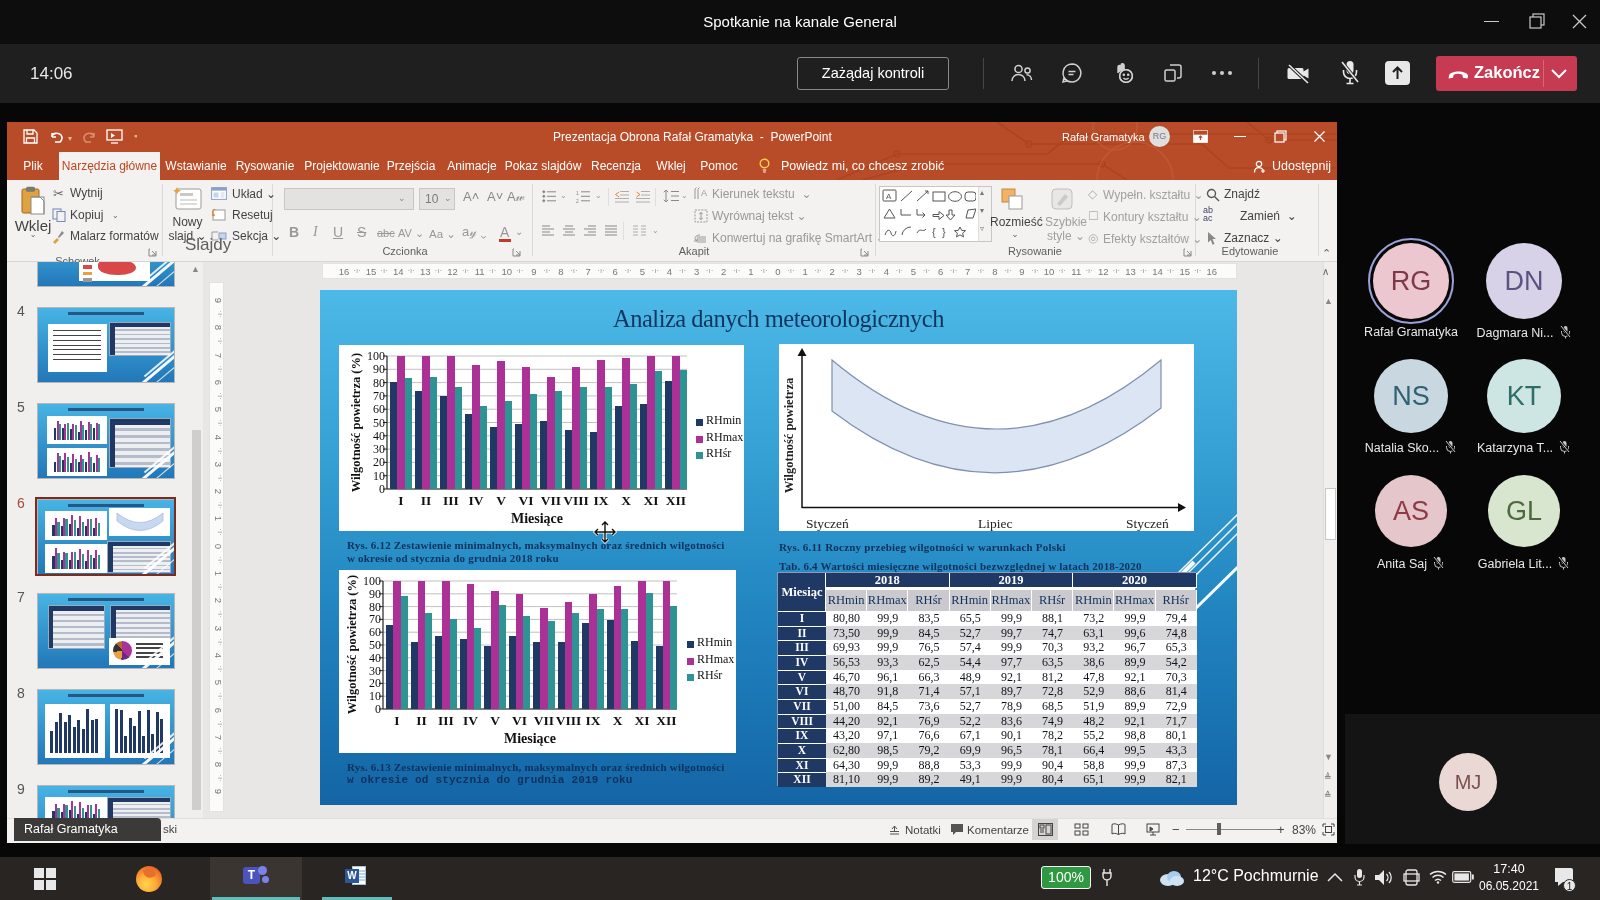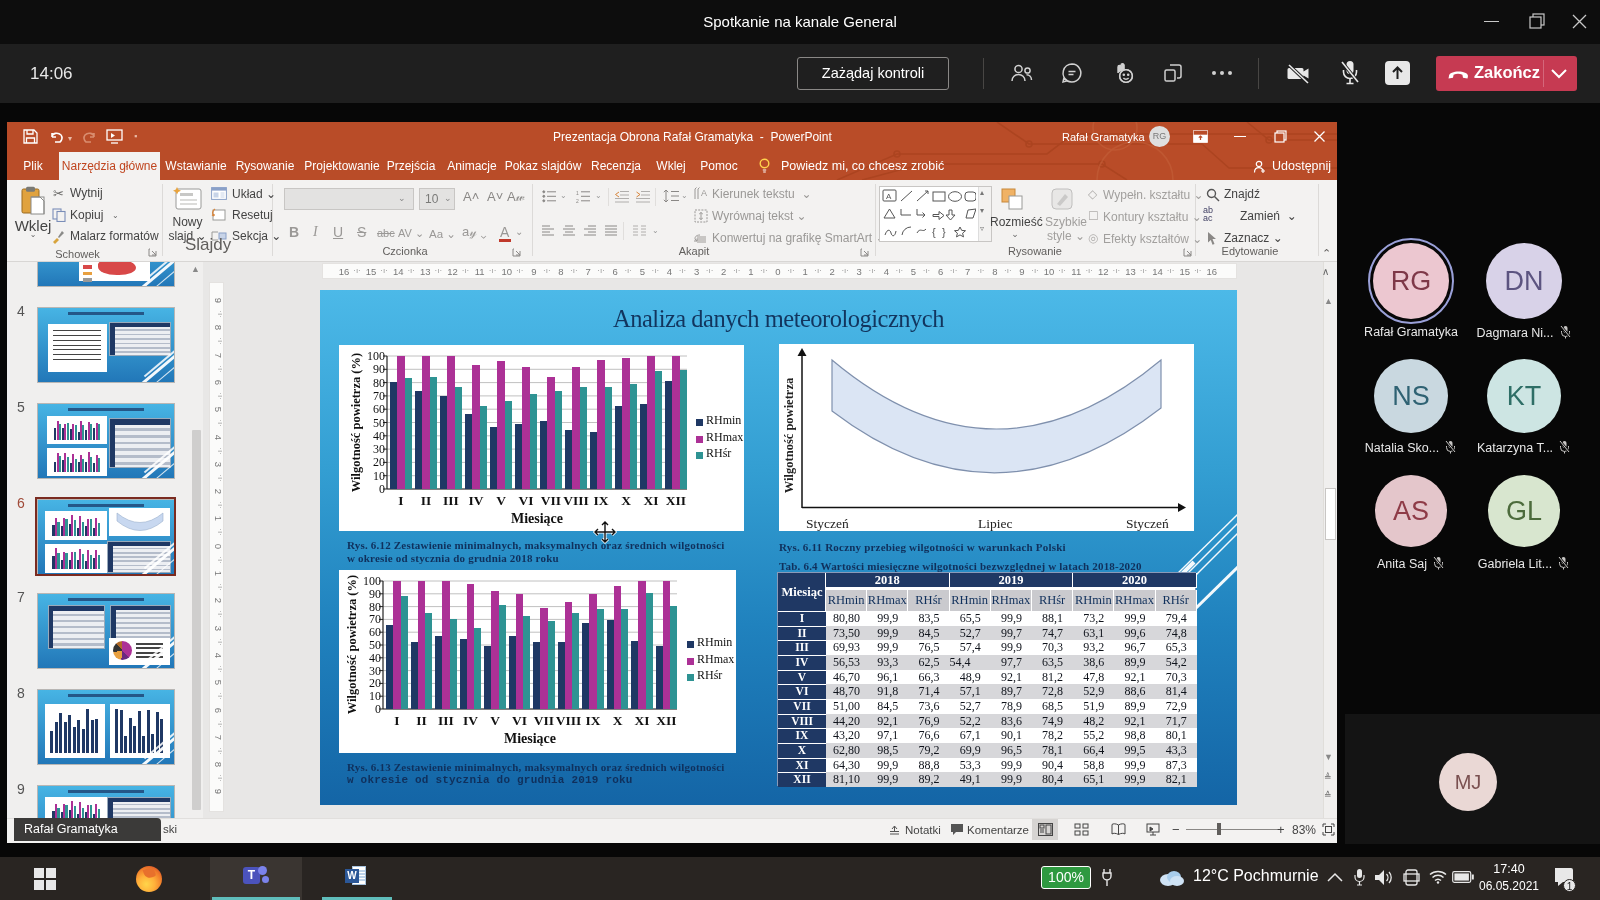--- a/index.html
+++ b/index.html
@@ -192,21 +192,21 @@
     <rect x="1" y="1" width="8" height="10"></rect>
     <rect x="5" y="3.5" width="8" height="10" fill="#f3f2f1"></rect>
   </svg>
 <div class="abs" style="left:70px;top:208px;color:#444;font-size:12px;">Kopiuj</div>
 <div class="abs" style="left:112px;top:211px;color:#666;font-size:8px;">⌄</div>
 <svg class="abs" style="left:51px;top:229px" width="15" height="15" viewBox="0 0 15 15">
     <path d="M2 13 l4-4 2 2 -4 4 Z" fill="#d8a43c"></path>
     <path d="M7 8 L11 2 l2 2 -5 5 Z" fill="#8a8a88"></path>
   </svg>
 <div class="abs" style="left:70px;top:229px;color:#444;font-size:12px;">Malarz formatów</div>
-<div class="abs" style="left:30px;top:248px;width:95px;color:#605e5c;font-size:11px;text-align:center;">Schowek</div>
+<div class="abs" style="left:30px;top:255px;width:95px;color:#605e5c;font-size:11px;text-align:center;">Schowek</div>
 <svg class="abs" style="left:148px;top:247px" width="10" height="10" viewBox="0 0 10 10" fill="none" stroke="#8a8886" stroke-width="1">
     <path d="M2 2 h-1 v7 h7 v-1 M4 4 l4 4 M8 4 v4 h-4"></path>
   </svg>
 
 <svg class="abs" style="left:172px;top:186px" width="30" height="26" viewBox="0 0 30 26">
 <rect x="4" y="3" width="25" height="20" rx="2" fill="#fff" stroke="#9a9a98"></rect>
 <rect x="8" y="7" width="13" height="3" fill="#c8c8c6"></rect>
     <rect x="8" y="13" width="17" height="2" fill="#dcdcda"></rect>
     <rect x="8" y="17" width="17" height="2" fill="#dcdcda"></rect>
 <path d="M5 1 l1.2 2.6 L9 4.8 6.2 6 5 8.6 3.8 6 1 4.8 3.8 3.6 Z" fill="#e8a33d"></path>
@@ -1052,21 +1052,21 @@
     <div class="ser" style="position:absolute;left:254.0px;top:67.3px;width:41.2px;height:14.67px;color:#10141c;font-size:12px;text-align:center;line-height:14.7px;">70,3</div>
     <div class="ser" style="position:absolute;left:295.2px;top:67.3px;width:41.2px;height:14.67px;color:#10141c;font-size:12px;text-align:center;line-height:14.7px;">93,2</div>
     <div class="ser" style="position:absolute;left:336.4px;top:67.3px;width:41.2px;height:14.67px;color:#10141c;font-size:12px;text-align:center;line-height:14.7px;">96,7</div>
     <div class="ser" style="position:absolute;left:377.6px;top:67.3px;width:41.2px;height:18px;color:#10141c;font-size:12px;text-align:center;line-height:14.7px;">65,3</div>
     <div style="position:absolute;left:0;top:82.0px;width:48px;height:14.67px;background:#1f3864;border-top:1px solid #fff;"></div>
     <div class="ser" style="position:absolute;left:0;top:82.0px;width:48px;height:14.67px;color:#fff;font-weight:bold;font-size:11.5px;text-align:center;line-height:14.7px;">IV</div>
     <div style="position:absolute;left:48px;top:82.0px;width:370.8px;height:14.67px;background:#d7d7da;"></div>
     <div class="ser" style="position:absolute;left:48.0px;top:82.0px;width:41.2px;height:14.67px;color:#10141c;font-size:12px;text-align:center;line-height:14.7px;">56,53</div>
     <div class="ser" style="position:absolute;left:89.2px;top:82.0px;width:41.2px;height:14.67px;color:#10141c;font-size:12px;text-align:center;line-height:14.7px;">93,3</div>
     <div class="ser" style="position:absolute;left:130.4px;top:82.0px;width:41.2px;height:14.67px;color:#10141c;font-size:12px;text-align:center;line-height:14.7px;">62,5</div>
-    <div class="ser" style="position:absolute;left:171.6px;top:82.0px;width:41.2px;height:14px;color:#10141c;font-size:12px;text-align:left;line-height:14.7px;">54,4</div>
+    <div class="ser" style="position:absolute;left:171.6px;top:82.0px;width:41.2px;height:14px;color:#10141c;font-size:12px;text-align:center;line-height:14.7px;">54,4</div>
     <div class="ser" style="position:absolute;left:212.8px;top:82.0px;width:41.2px;height:14.67px;color:#10141c;font-size:12px;text-align:center;line-height:14.7px;">97,7</div>
     <div class="ser" style="position:absolute;left:254.0px;top:82.0px;width:41.2px;height:14.67px;color:#10141c;font-size:12px;text-align:center;line-height:14.7px;">63,5</div>
     <div class="ser" style="position:absolute;left:295.2px;top:82.0px;width:41.2px;height:14.67px;color:#10141c;font-size:12px;text-align:center;line-height:14.7px;">38,6</div>
     <div class="ser" style="position:absolute;left:336.4px;top:82.0px;width:41.2px;height:14.67px;color:#10141c;font-size:12px;text-align:center;line-height:14.7px;">89,9</div>
     <div class="ser" style="position:absolute;left:377.6px;top:82.0px;width:41.2px;height:14.67px;color:#10141c;font-size:12px;text-align:center;line-height:14.7px;">54,2</div>
     <div style="position:absolute;left:0;top:96.7px;width:48px;height:14.67px;background:#1f3864;border-top:1px solid #fff;"></div>
     <div class="ser" style="position:absolute;left:0;top:96.7px;width:48px;height:14.67px;color:#fff;font-weight:bold;font-size:11.5px;text-align:center;line-height:14.7px;">V</div>
     <div style="position:absolute;left:48px;top:96.7px;width:370.8px;height:14.67px;background:#ffffff;"></div>
     <div class="ser" style="position:absolute;left:48.0px;top:96.7px;width:41.2px;height:14.67px;color:#10141c;font-size:12px;text-align:center;line-height:14.7px;">46,70</div>
     <div class="ser" style="position:absolute;left:89.2px;top:96.7px;width:41.2px;height:14.67px;color:#10141c;font-size:12px;text-align:center;line-height:14.7px;">96,1</div>

